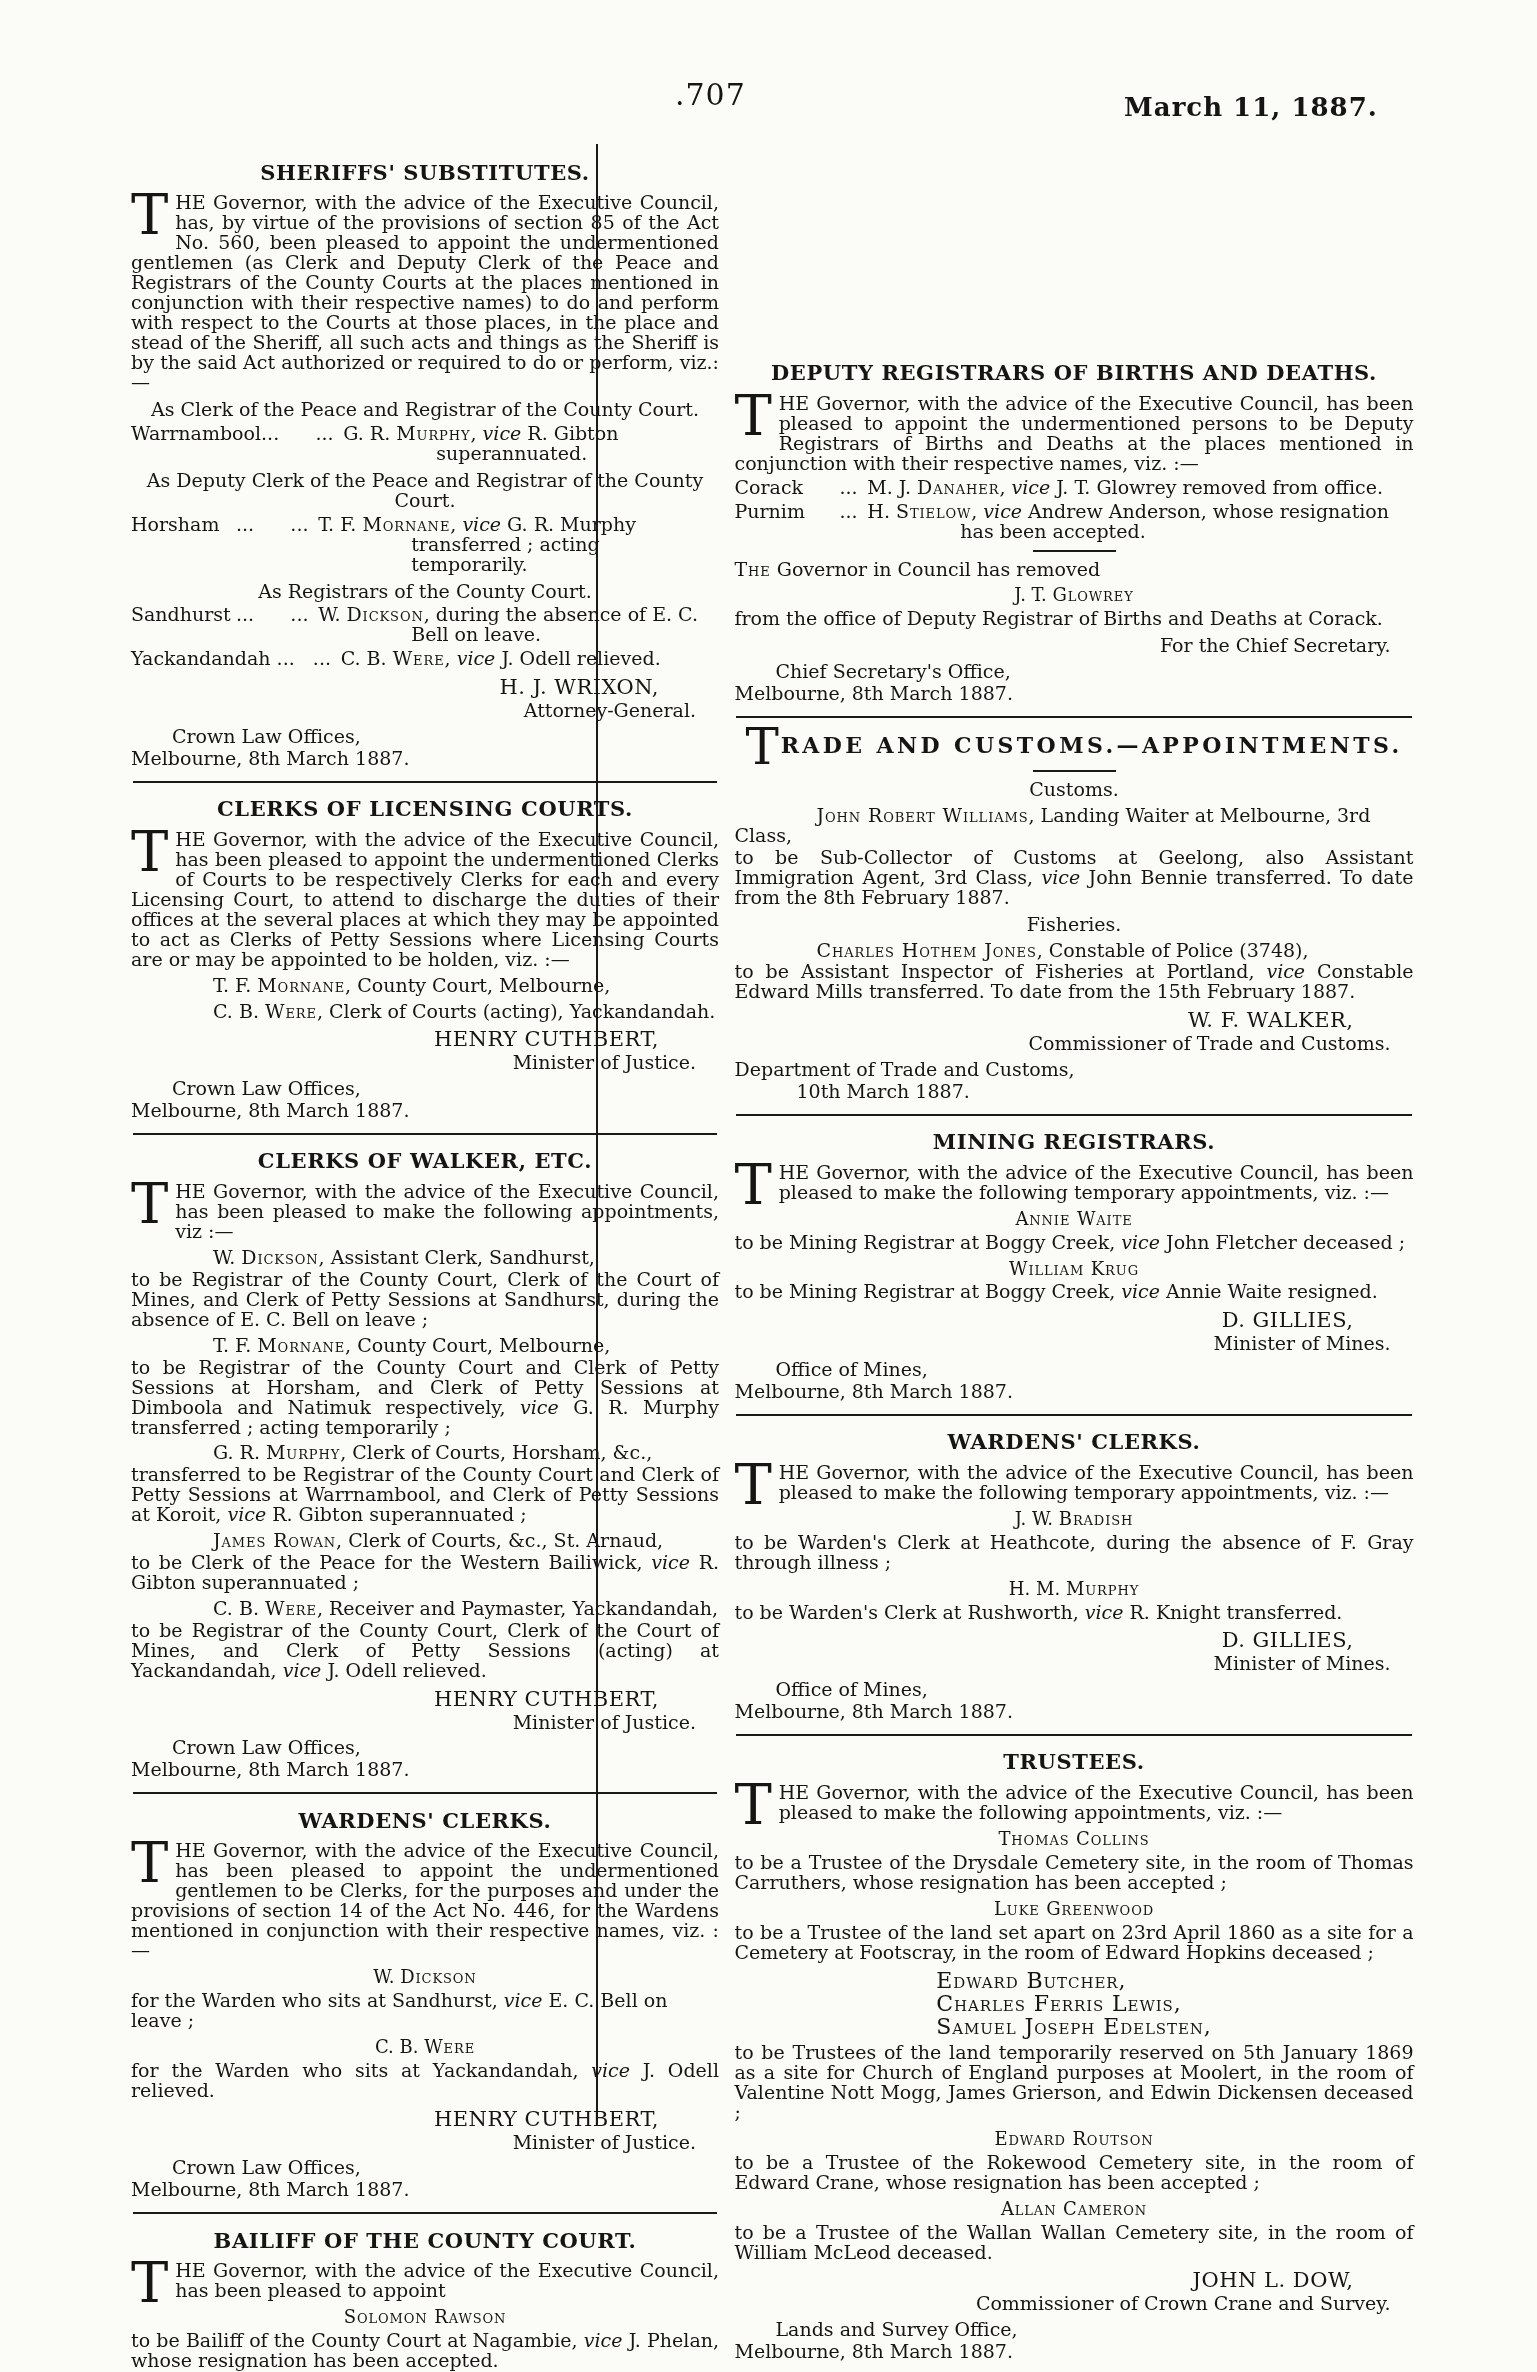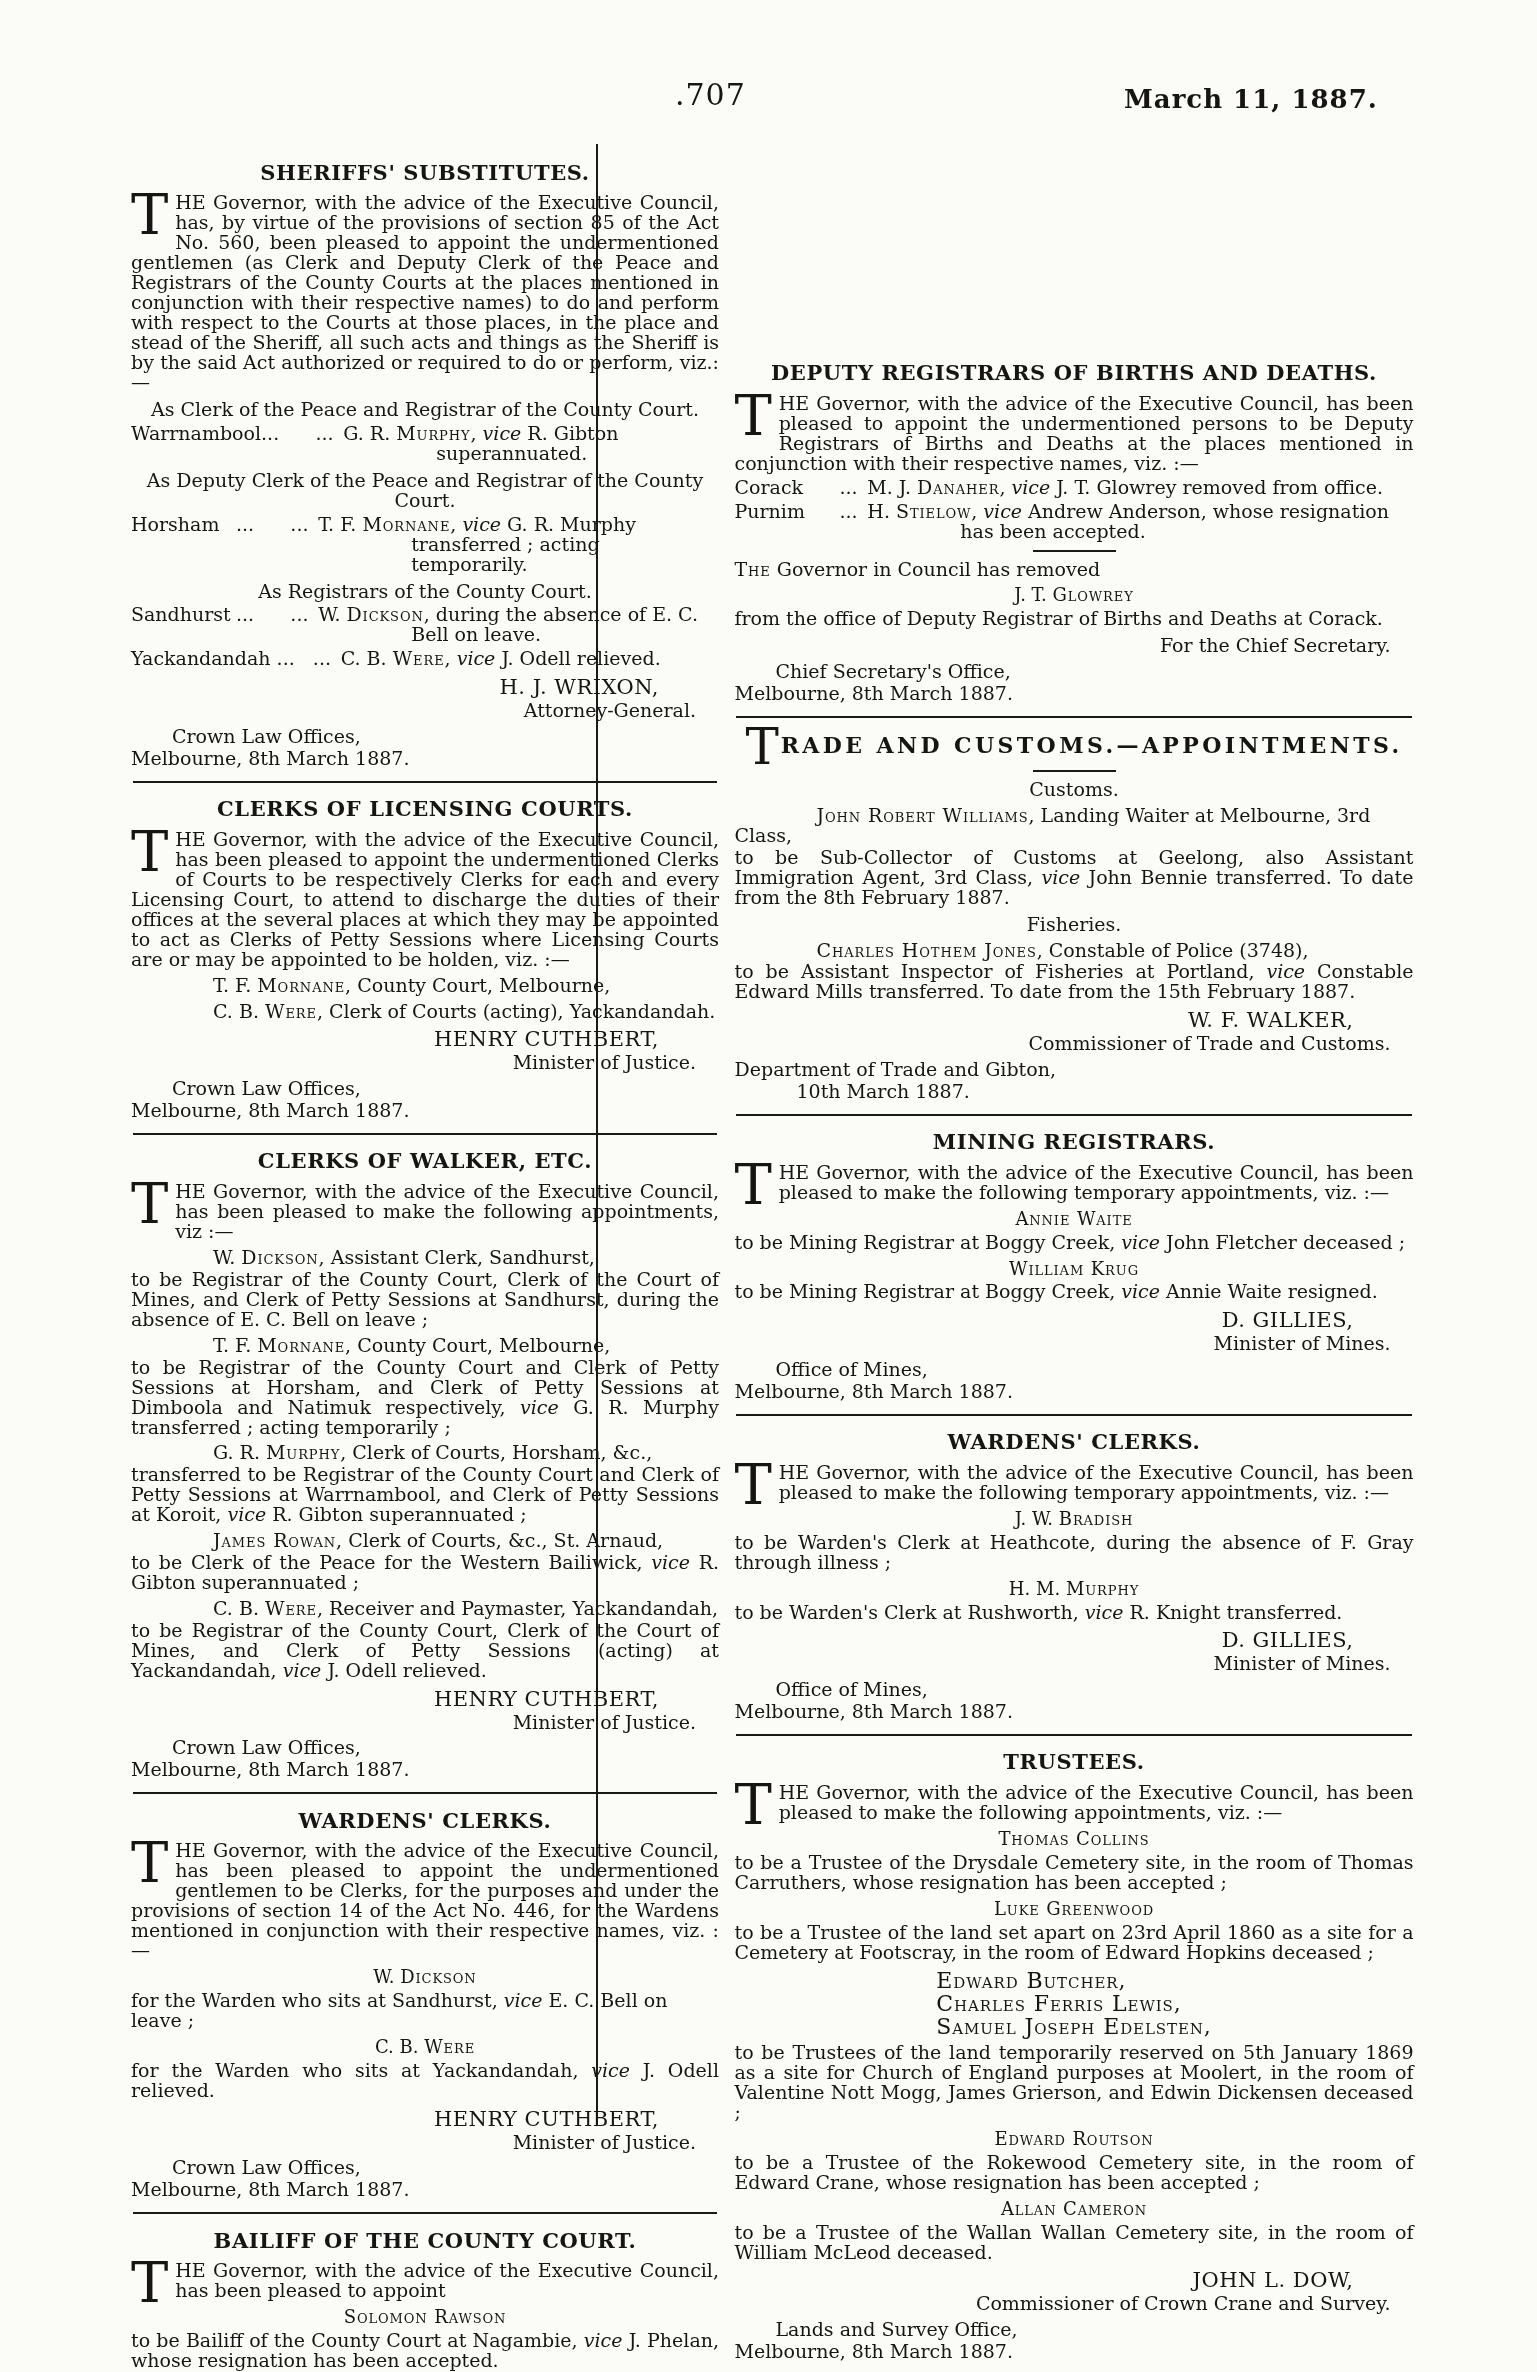--- a/index.html
+++ b/index.html
@@ -5,21 +5,21 @@
   html,body{margin:0;padding:0;}
   body{
     width:1537px;height:2373px;position:relative;overflow:hidden;
     background:#fbfbf8;color:#171513;
     font-family:"DejaVu Serif","Liberation Serif",serif;
     font-size:19px;line-height:20px;
   }
   
   .page-header{position:absolute;top:85px;left:0;width:100%;height:39px;}
   .page-number{position:absolute;left:675px;top:0;font-size:30px;font-weight:400;letter-spacing:1px;}
-  .page-date{position:absolute;left:1124px;top:4px;font-size:26px;font-weight:700;letter-spacing:1px;}
+  .page-date{position:absolute;left:1124px;top:12px;font-size:26px;font-weight:700;letter-spacing:1px;}
   
   .columns{position:absolute;top:146px;left:131px;width:1295px;display:flex;align-items:flex-end;}
   .col-left{width:588px;}
   .col-right{width:679px;margin-left:15.5px;}
   .col-divider{position:absolute;left:596px;top:144px;width:1.9px;height:1980px;background:#1c1a18;}
   
   .notice-heading{
     text-align:center;font-size:21px;font-weight:600;letter-spacing:0.6px;
     margin:14.6px 0 7.8px;line-height:24px;
   }
@@ -199,21 +199,21 @@
         <p class="para indent"><span class="sc">John Robert Williams</span><span>, Landing Waiter at Melbourne, 3rd Class,</span></p>
         <p class="para"><span>to be Sub-Collector of Customs at Geelong, also Assistant Immigration Agent, 3rd Class, </span><span class="it">vice</span><span> John Bennie transferred. To date from the 8th February 1887.</span></p>
         <div class="subheading">Fisheries.</div>
         <p class="para indent"><span class="sc">Charles Hothem Jones</span><span>, Constable of Police (3748),</span></p>
         <p class="para"><span>to be Assistant Inspector of Fisheries at Portland, </span><span class="it">vice</span><span> Constable Edward Mills transferred. To date from the 15th February 1887.</span></p>
         <div class="sig">
           <div class="sig-name">W. F. WALKER,</div>
           <div class="sig-title">Commissioner of Trade and Customs.</div>
         </div>
         <div class="office">
-          <div style="padding-left: 0px;">Department of Trade and Gibton,</div>
+          <div style="padding-left: 0px;">Department of Trade and Customs,</div>
           <div style="padding-left: 62px;">10th March 1887.</div>
         </div>
         <hr class="rule">
       </section>
       <section class="notice">
         <h2 class="notice-heading">MINING REGISTRARS.</h2>
         <p class="para drop"><span class="dropcap">T</span><span>HE Governor, with the advice of the Executive Council, has been pleased to make the following temporary appointments, viz. :—</span></p>
         <div class="name-line"><span class="sc">Annie Waite</span></div>
         <p class="para"><span>to be Mining Registrar at Boggy Creek, </span><span class="it">vice</span><span> John Fletcher deceased ;</span></p>
         <div class="name-line"><span class="sc">William Krug</span></div>

